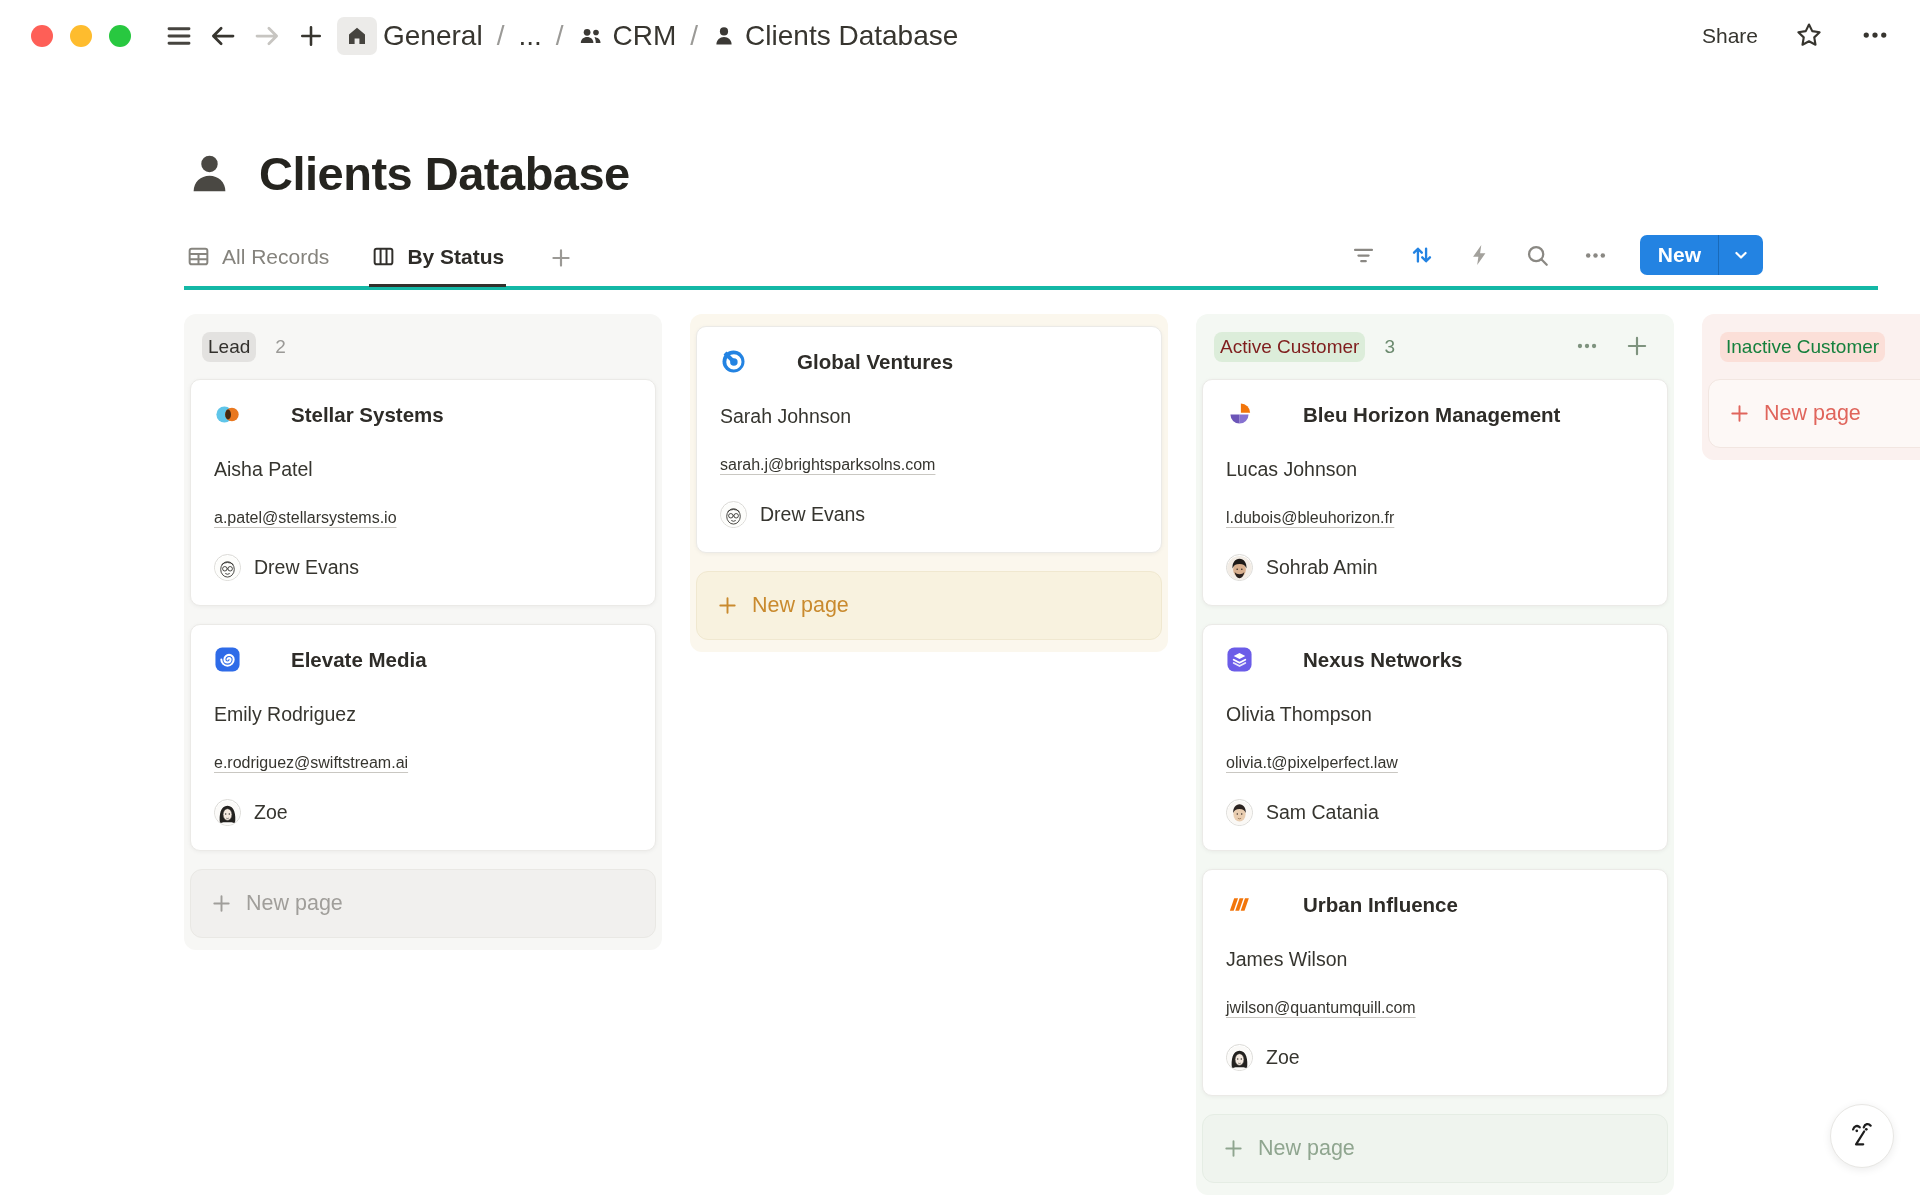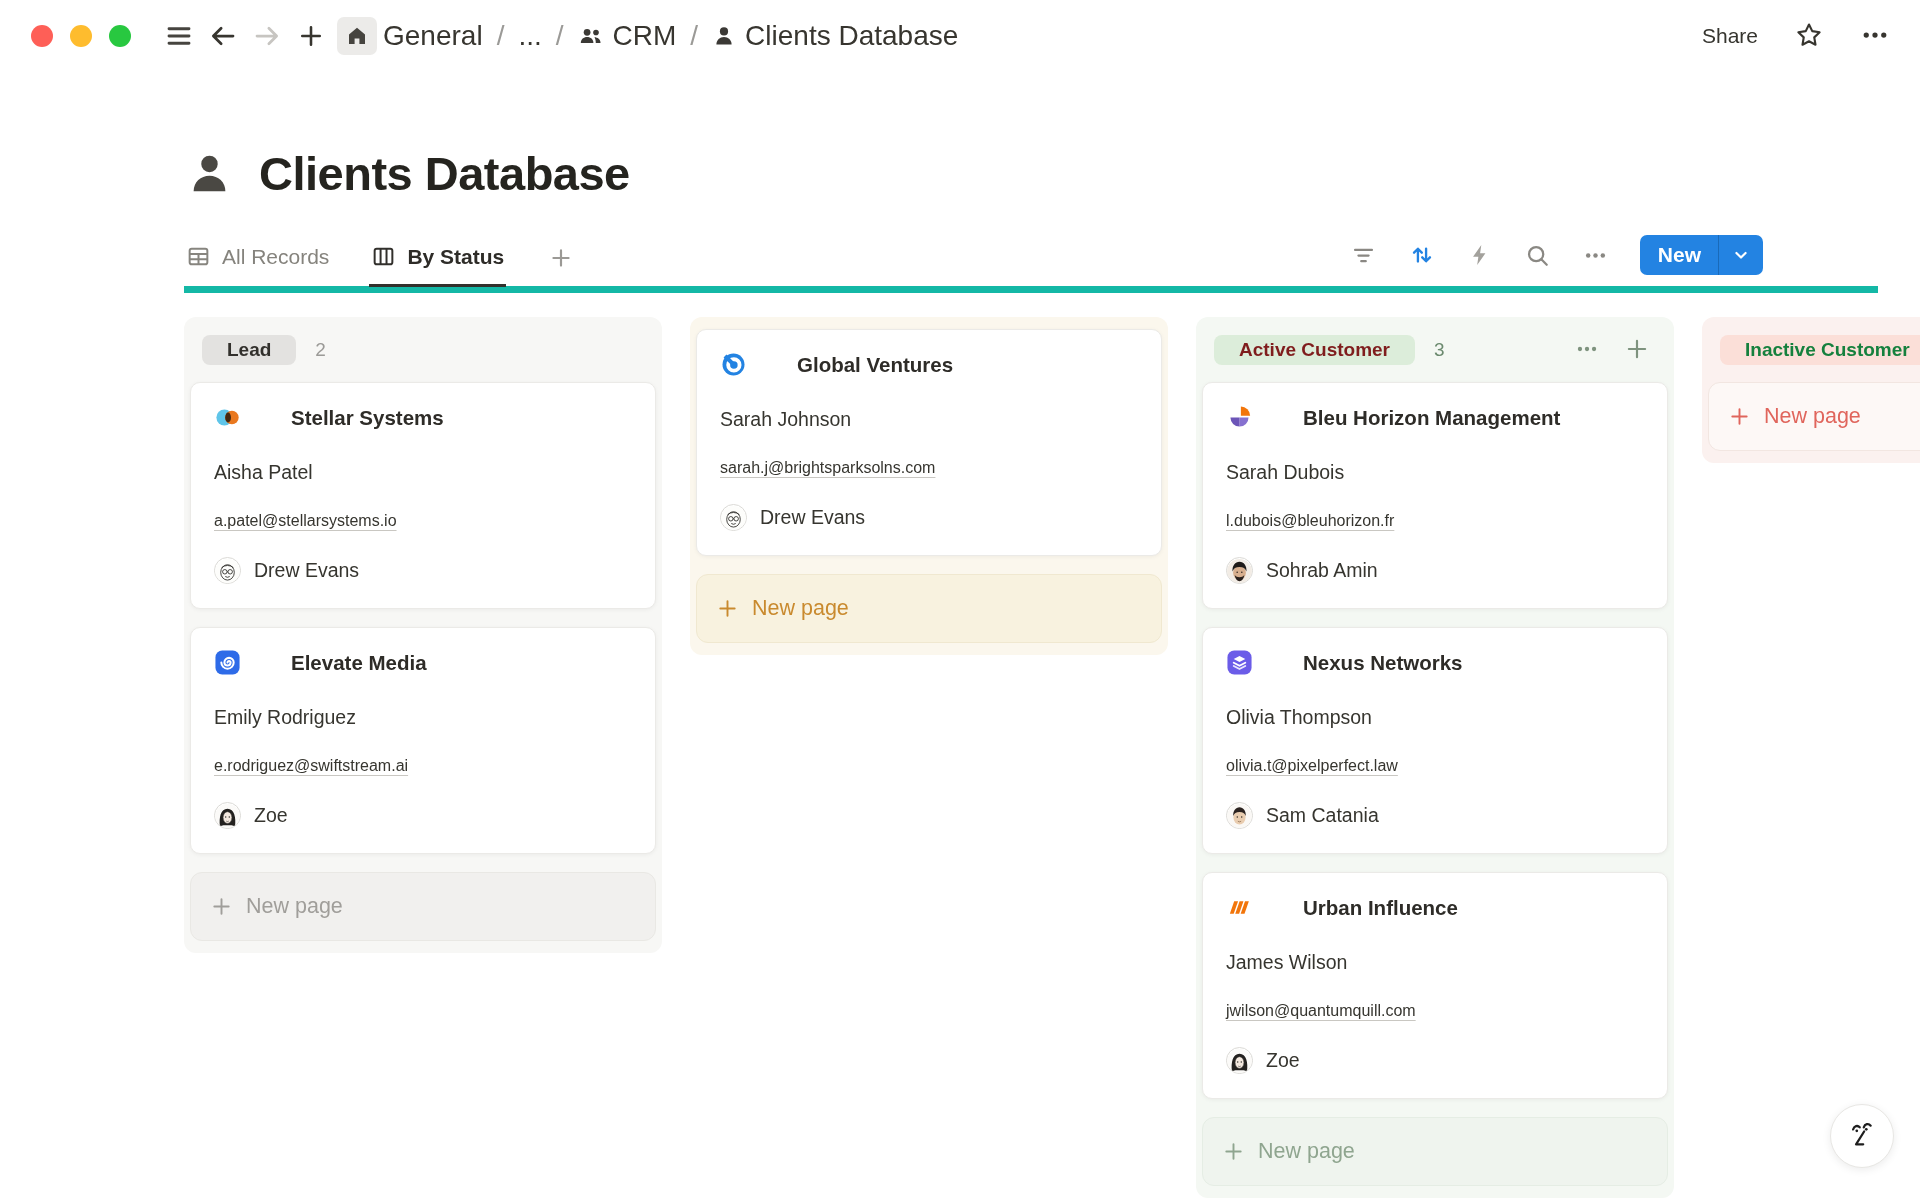--- a/index.html
+++ b/index.html
@@ -20,36 +20,36 @@
   .breadcrumb { display:flex; align-items:center; gap:14px; font-size:28px; color:#37352F; }
   .bc-item { display:flex; align-items:center; gap:9px; white-space:nowrap; }
   .bc-sep { color:#9B9A97; }
   .titlebar-right { margin-left:auto; display:flex; align-items:center; gap:36px; font-size:21px; }
 
   
   .page-head { margin:74px 0 0 186px; display:flex; align-items:center; gap:26px; }
   .page-head h1 { font-size:47px; font-weight:700; color:#25241F; letter-spacing:-0.5px; }
 
   
-  .views-row { margin:34px 42px 0 184px; display:flex; align-items:flex-end; justify-content:space-between; border-bottom:7px solid #14b8a6; }
+  .views-row { margin:34px 42px 0 184px; display:flex; align-items:flex-end; justify-content:space-between; border-bottom:4px solid #14b8a6; }
   .tabs { display:flex; align-items:flex-end; gap:38px; }
   .tab { display:flex; align-items:center; gap:11px; font-size:21px; padding:0 2px 15px; color:#85837D; font-weight:500; border-bottom:3px solid transparent; margin-bottom:-1px; }
   .tab.active { color:#2E2C28; font-weight:600; border-bottom-color:#32302C; }
   .add-view { padding:0 4px 15px; display:flex; align-items:center; }
   .view-actions { display:flex; align-items:center; gap:31px; padding-bottom:11px; margin-right:115px; }
   .va-icon { display:flex; align-items:center; justify-content:center; }
   .new-btn { display:flex; align-items:stretch; background:#2383E2; color:#fff; border-radius:7px; height:40px; overflow:hidden; }
   .new-btn .new-label { display:flex; align-items:center; padding:0 17px 0 18px; font-size:21px; font-weight:600; }
   .new-btn .new-chev { display:flex; align-items:center; padding:0 12px; border-left:1px solid rgba(10,60,110,0.35); }
 
   
   .board { display:flex; gap:28px; margin:24px 0 0 184px; align-items:flex-start; }
   .column { width:478px; flex-shrink:0; border-radius:12px; padding:12px 6px; }
   .col-head { display:flex; align-items:center; gap:19px; padding:6px 12px 17px; }
-  .badge { font-size:19px; font-weight:700; padding:4px 25px; border-radius:8px; white-space:nowrap; }
+  .badge { font-size:19px; font-weight:400; padding:4px 6px; border-radius:8px; white-space:nowrap; }
   .count { font-size:19px; font-weight:500; }
   .col-actions { margin-left:auto; display:flex; align-items:center; gap:24px; padding-right:6px; }
 
   .card { background:#fff; border:1px solid #EBEAE7; border-radius:10px; box-shadow:0 1px 4px rgba(15,15,15,0.05); padding:21px 23px 24px; margin-bottom:18px; }
   .card-title-row { display:flex; align-items:center; gap:15px; margin-bottom:30px; }
   .card-icon { width:27px; height:27px; flex-shrink:0; display:flex; }
   .card-title { font-size:20.5px; font-weight:600; color:#2E2C28;margin-left:35px; }
   .card-line { font-size:19.5px; margin-bottom:28px; color:#36352F; }
   .card-email { display:inline-block; font-size:16px; color:#36352F; text-decoration:underline; text-decoration-color:#C9C7C2; text-underline-offset:4px; margin-bottom:27px; }
   .person-row { display:flex; align-items:center; gap:13px; font-size:19.5px; }
@@ -364,21 +364,21 @@
       <div class="card-title-row">
         <span class="card-icon">
           <svg width="27" height="27" viewBox="0 0 28 28">
               <path d="M15.4 2.6a9.6 9.6 0 0 1 9.6 9.6h-9.6z" fill="#F2750A"></path>
               <path d="M14 14h9.4A9.4 9.4 0 0 1 14 23.4z" fill="#8671D0"></path>
               <path d="M14 14v9.4A9.4 9.4 0 0 1 4.6 14z" fill="#6C55B8"></path>
             </svg>
         </span>
         <h3 class="card-title">Bleu Horizon Management</h3>
       </div>
-      <div class="card-line">Sarah Dubois</div>
+      <div class="card-line">Lucas Johnson</div>
       <a class="card-email">l.dubois@bleuhorizon.fr</a>
       <div class="person-row">
         <span class="avatar">
           <svg width="27" height="27" viewBox="0 0 28 28">
               <circle cx="14" cy="14" r="14" fill="#F2ECE5"></circle>
               <ellipse cx="14" cy="15.5" rx="7.2" ry="8" fill="#D8AF8E"></ellipse>
               <path d="M6.2 14c-.6-6.5 3-11 7.8-11s8.4 4.5 7.8 11c-1.2-3.4-3.6-5-7.8-5s-6.6 1.6-7.8 5z" fill="#1E1A18"></path>
               <path d="M8.6 18c.6 4.4 2.7 6.8 5.4 6.8s4.8-2.4 5.4-6.8c-1.4 1.8-3 2.4-5.4 2.4s-4-.6-5.4-2.4z" fill="#2A211D"></path>
               <circle cx="11.4" cy="14.8" r="0.8" fill="#221C18"></circle>
               <circle cx="16.6" cy="14.8" r="0.8" fill="#221C18"></circle>

